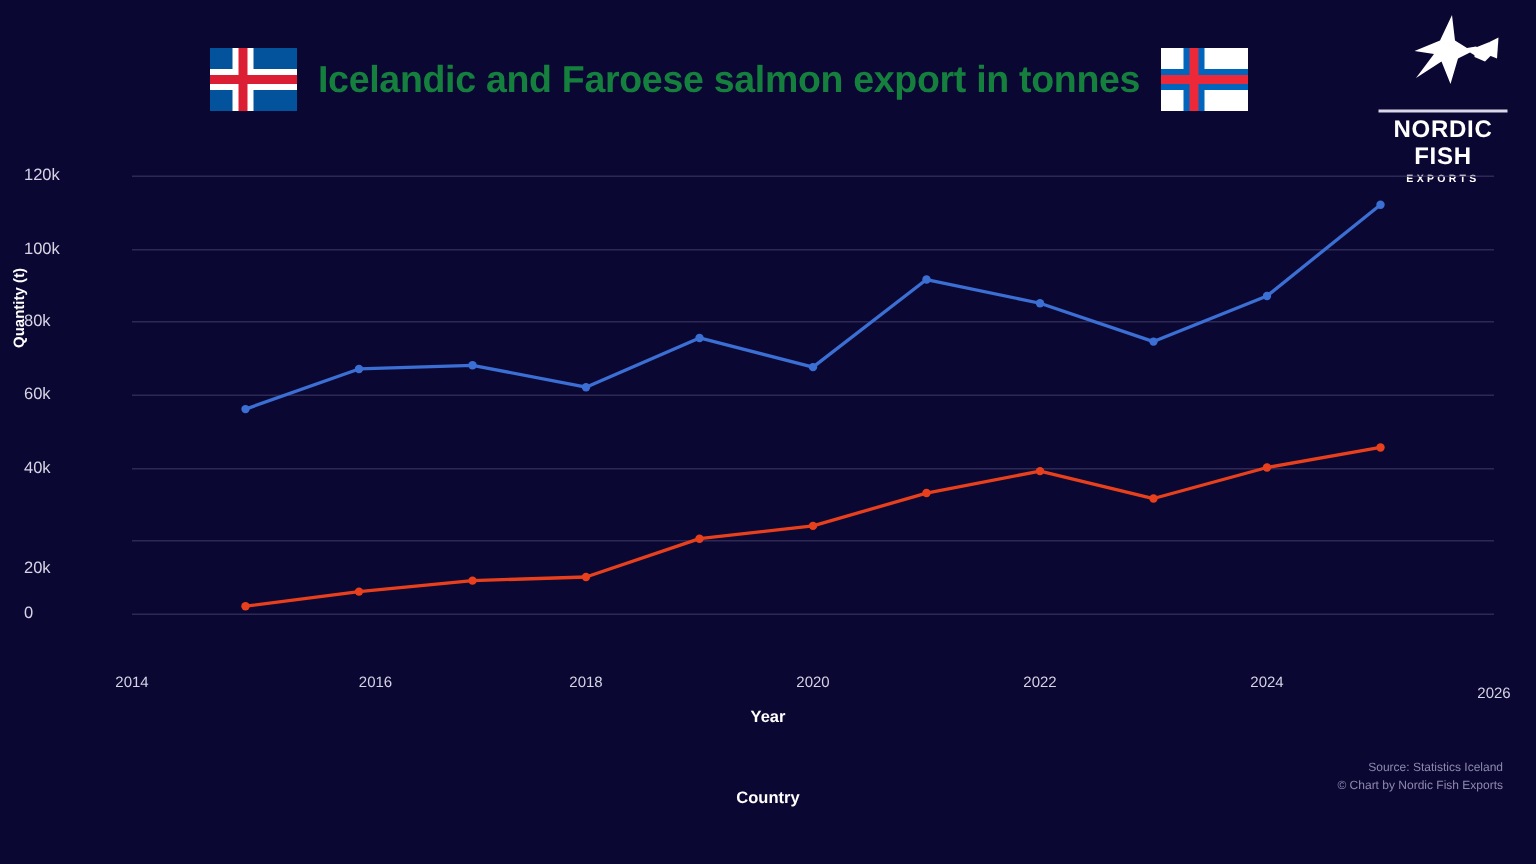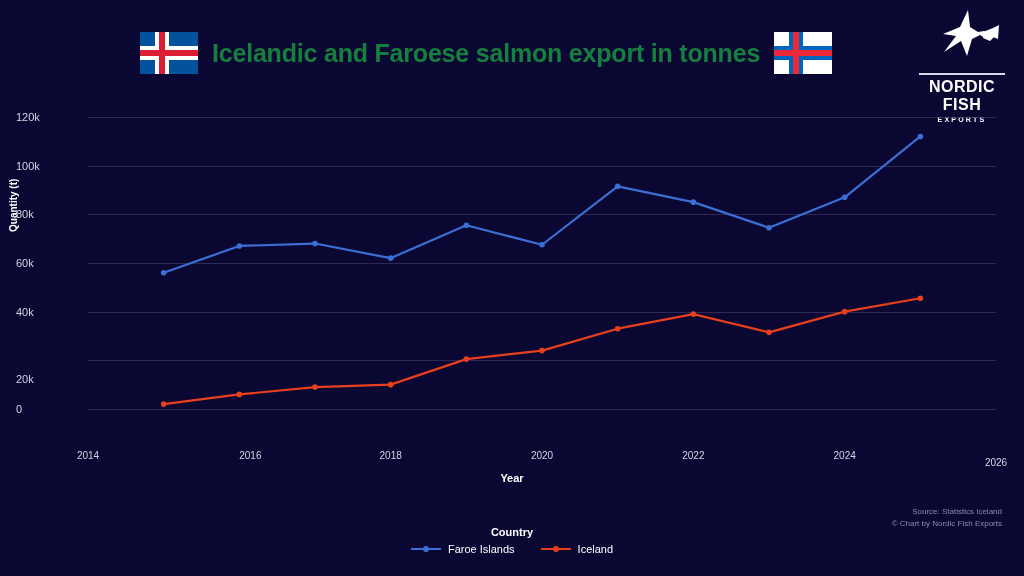--- a/index.html
+++ b/index.html
@@ -168,34 +168,18 @@
       <circle cx="617.6666666666667" cy="328.7" r="2.8" fill="#e8401c"></circle>
       <circle cx="693.3333333333333" cy="314.1" r="2.8" fill="#e8401c"></circle>
       <circle cx="769" cy="332.35" r="2.8" fill="#e8401c"></circle>
       <circle cx="844.6666666666667" cy="311.6666666666667" r="2.8" fill="#e8401c"></circle>
       <circle cx="920.3333333333333" cy="298.2833333333333" r="2.8" fill="#e8401c"></circle>
     </svg>
 </div>
 
 <div class="legend">
   <div class="legend-title">Country</div>
-  <div class="legend-items" id="legend-items">
-      <div class="legend-item">
-        <span class="legend-swatch">
-          <span class="ln" style="background: rgb(59, 111, 212);"></span>
-          <span class="dt" style="background: rgb(59, 111, 212);"></span>
-        </span>
-        <span class="legend-label">Faroe Islands</span>
-      </div>
-      <div class="legend-item">
-        <span class="legend-swatch">
-          <span class="ln" style="background: rgb(232, 64, 28);"></span>
-          <span class="dt" style="background: rgb(232, 64, 28);"></span>
-        </span>
-        <span class="legend-label">Iceland</span>
-      </div>
-    </div>
 </div>
 
 <div class="source">
   <div>Source: Statistics Iceland</div>
   <div>© Chart by Nordic Fish Exports</div>
 </div>
 
 </body></html>

